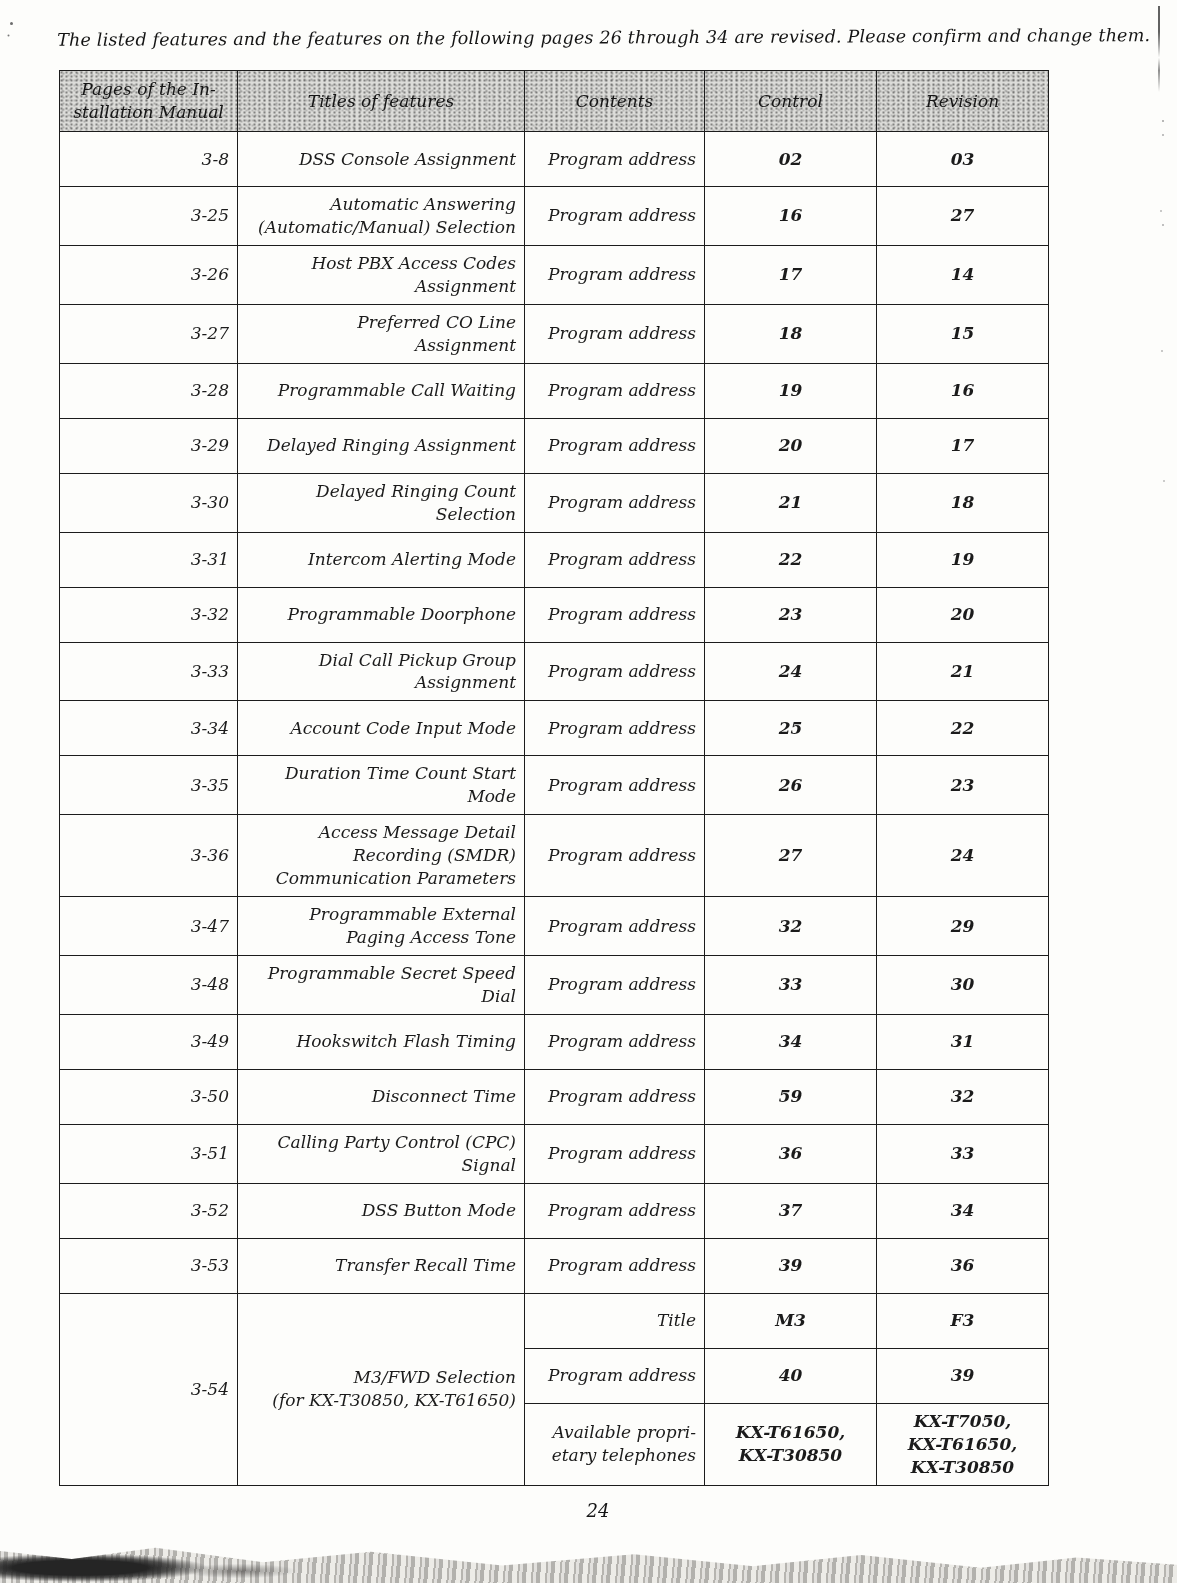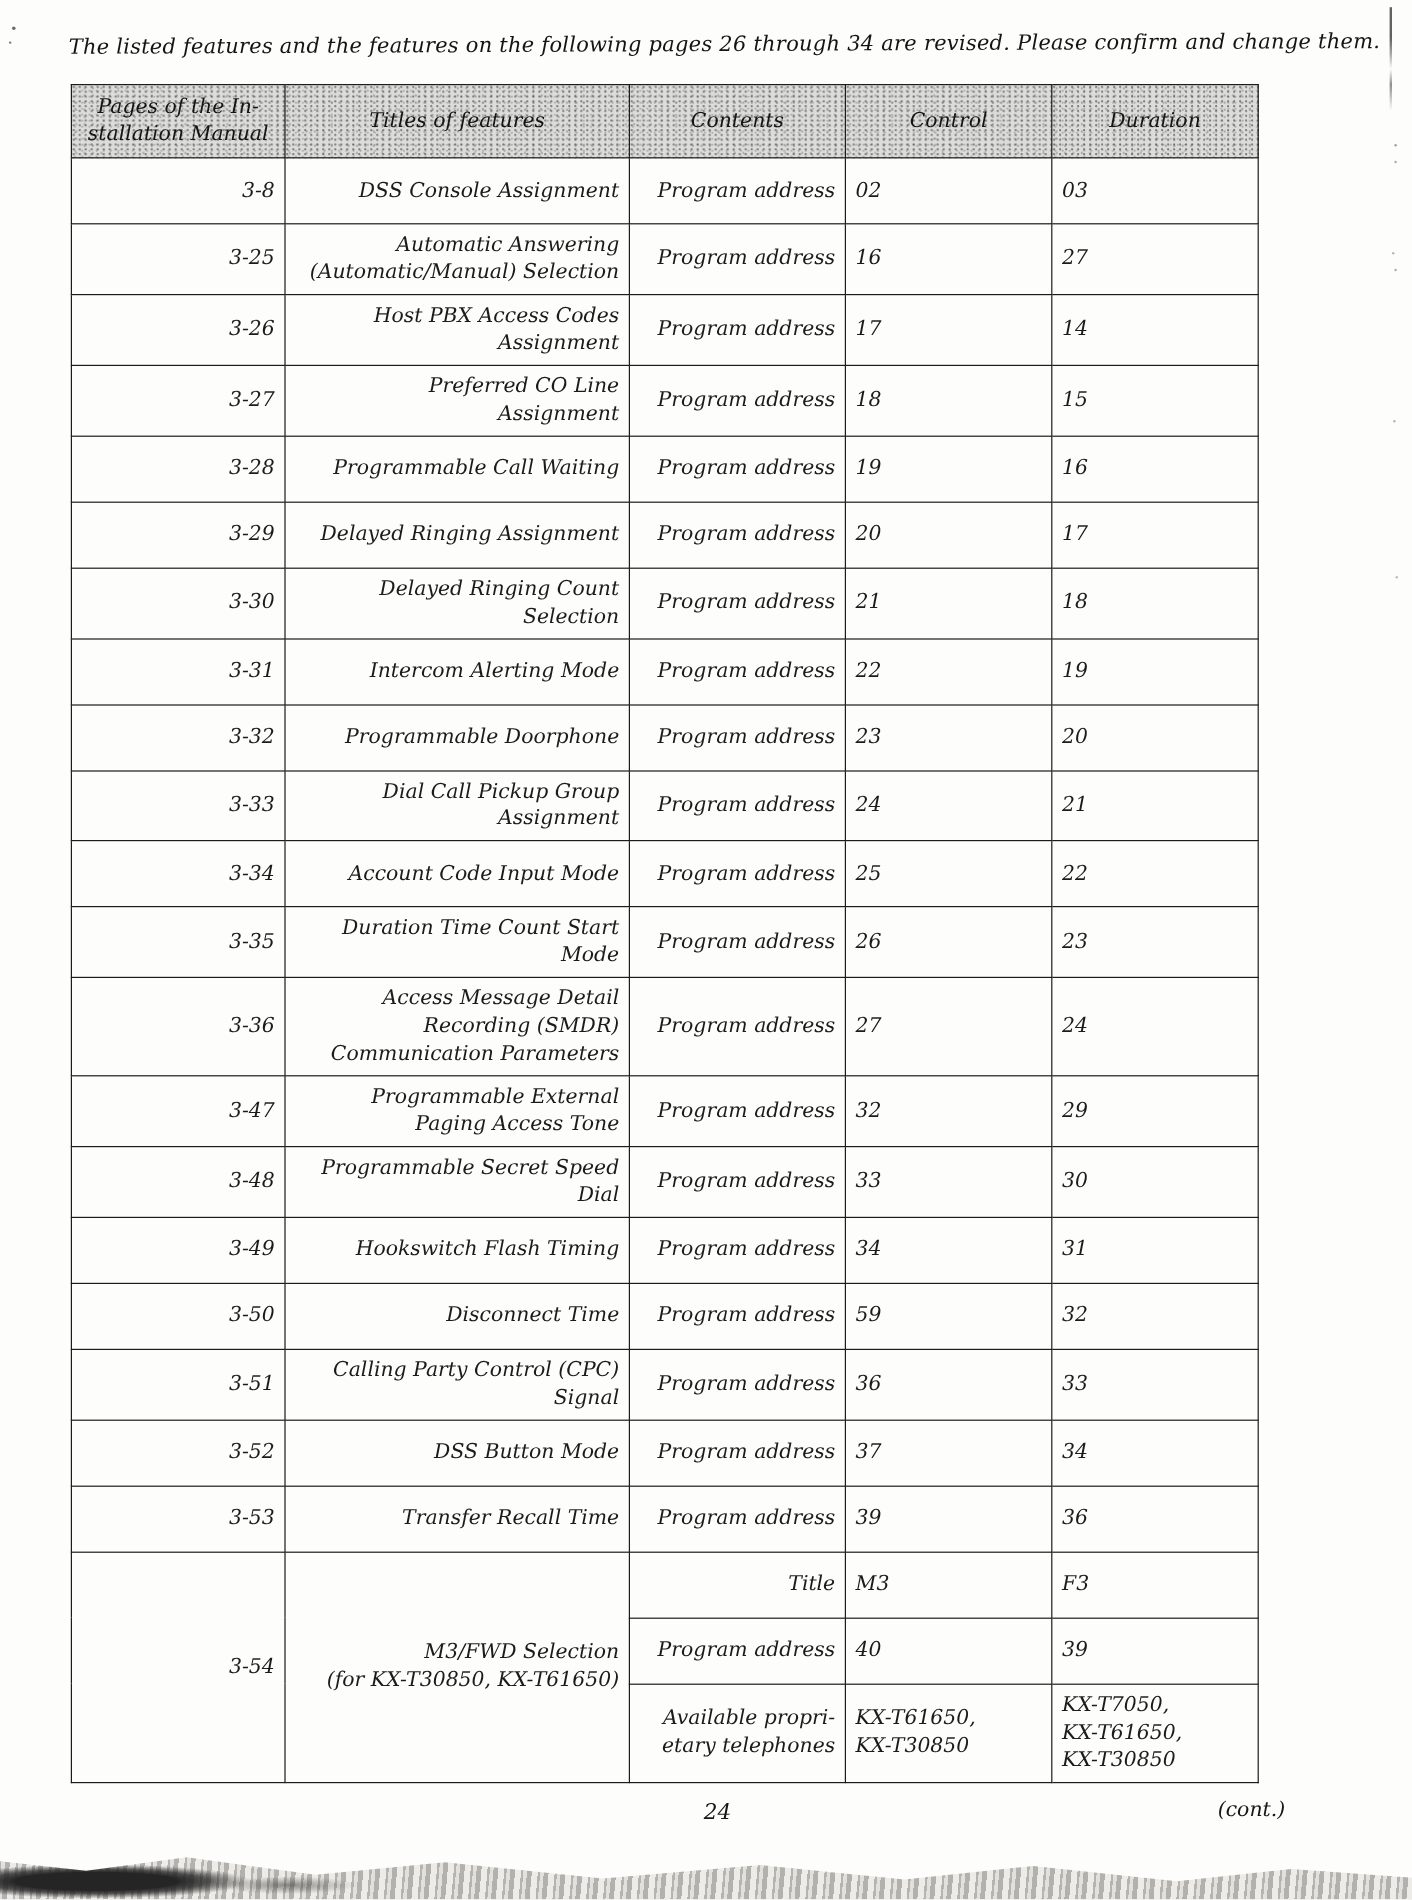--- a/index.html
+++ b/index.html
@@ -52,21 +52,21 @@
     background-image:
       radial-gradient(circle at 1px 1px, rgba(55,55,55,0.55) 0.7px, transparent 1.2px),
       radial-gradient(circle at 3px 2px, rgba(110,110,110,0.45) 0.7px, transparent 1.2px),
       radial-gradient(circle at 2px 4px, rgba(90,90,90,0.35) 0.6px, transparent 1.1px);
     background-size: 5px 4px, 7px 6px, 6px 5px;
   }
   .rev-table tbody td { height: 42px; padding: 6px 8px; }
   td.c-page     { text-align: right; white-space: pre-line; }
   td.c-title    { text-align: right; padding-left: 14px; white-space: pre-line; }
   td.c-contents { text-align: right; white-space: pre-line; }
-  td.c-num      { text-align: left; white-space: pre-line; }
+  td.c-num      { text-align: center; white-space: pre-line; font-weight: bold; }
 
   
   .cont-wrap {
     width: 1052px;
     text-align: right;
     margin-top: 12px;
     font-size: 17px;
     color: #161616;
   }
   .page-number {
@@ -138,21 +138,21 @@
       <col style="width:172px">
       <col style="width:172px">
     </colgroup>
     <thead>
       <tr>
         <th>Pages of the In-
 stallation Manual</th>
         <th>Titles of features</th>
         <th>Contents</th>
         <th>Control</th>
-        <th>Duration</th>
+        <th>Revision</th>
       </tr>
     </thead>
     <tbody>
 
   <tr>
     <td class="c-page">3-8</td>
     <td class="c-title">DSS Console Assignment</td>
     <td class="c-contents">Program address</td>
     <td class="c-num">02</td>
     <td class="c-num">03</td>
@@ -340,18 +340,17 @@
 etary telephones</td>
         <td class="c-num">KX-T61650,
 KX-T30850</td>
         <td class="c-num">KX-T7050,
 KX-T61650,
 KX-T30850</td>
       </tr>
     </tbody>
   </table>
 
-  <div class="cont-wrap">(cont.)</div>
 
   <div class="page-number">24</div>
 
   <div class="noise-band"></div>
 </div>
 
 </body></html>

